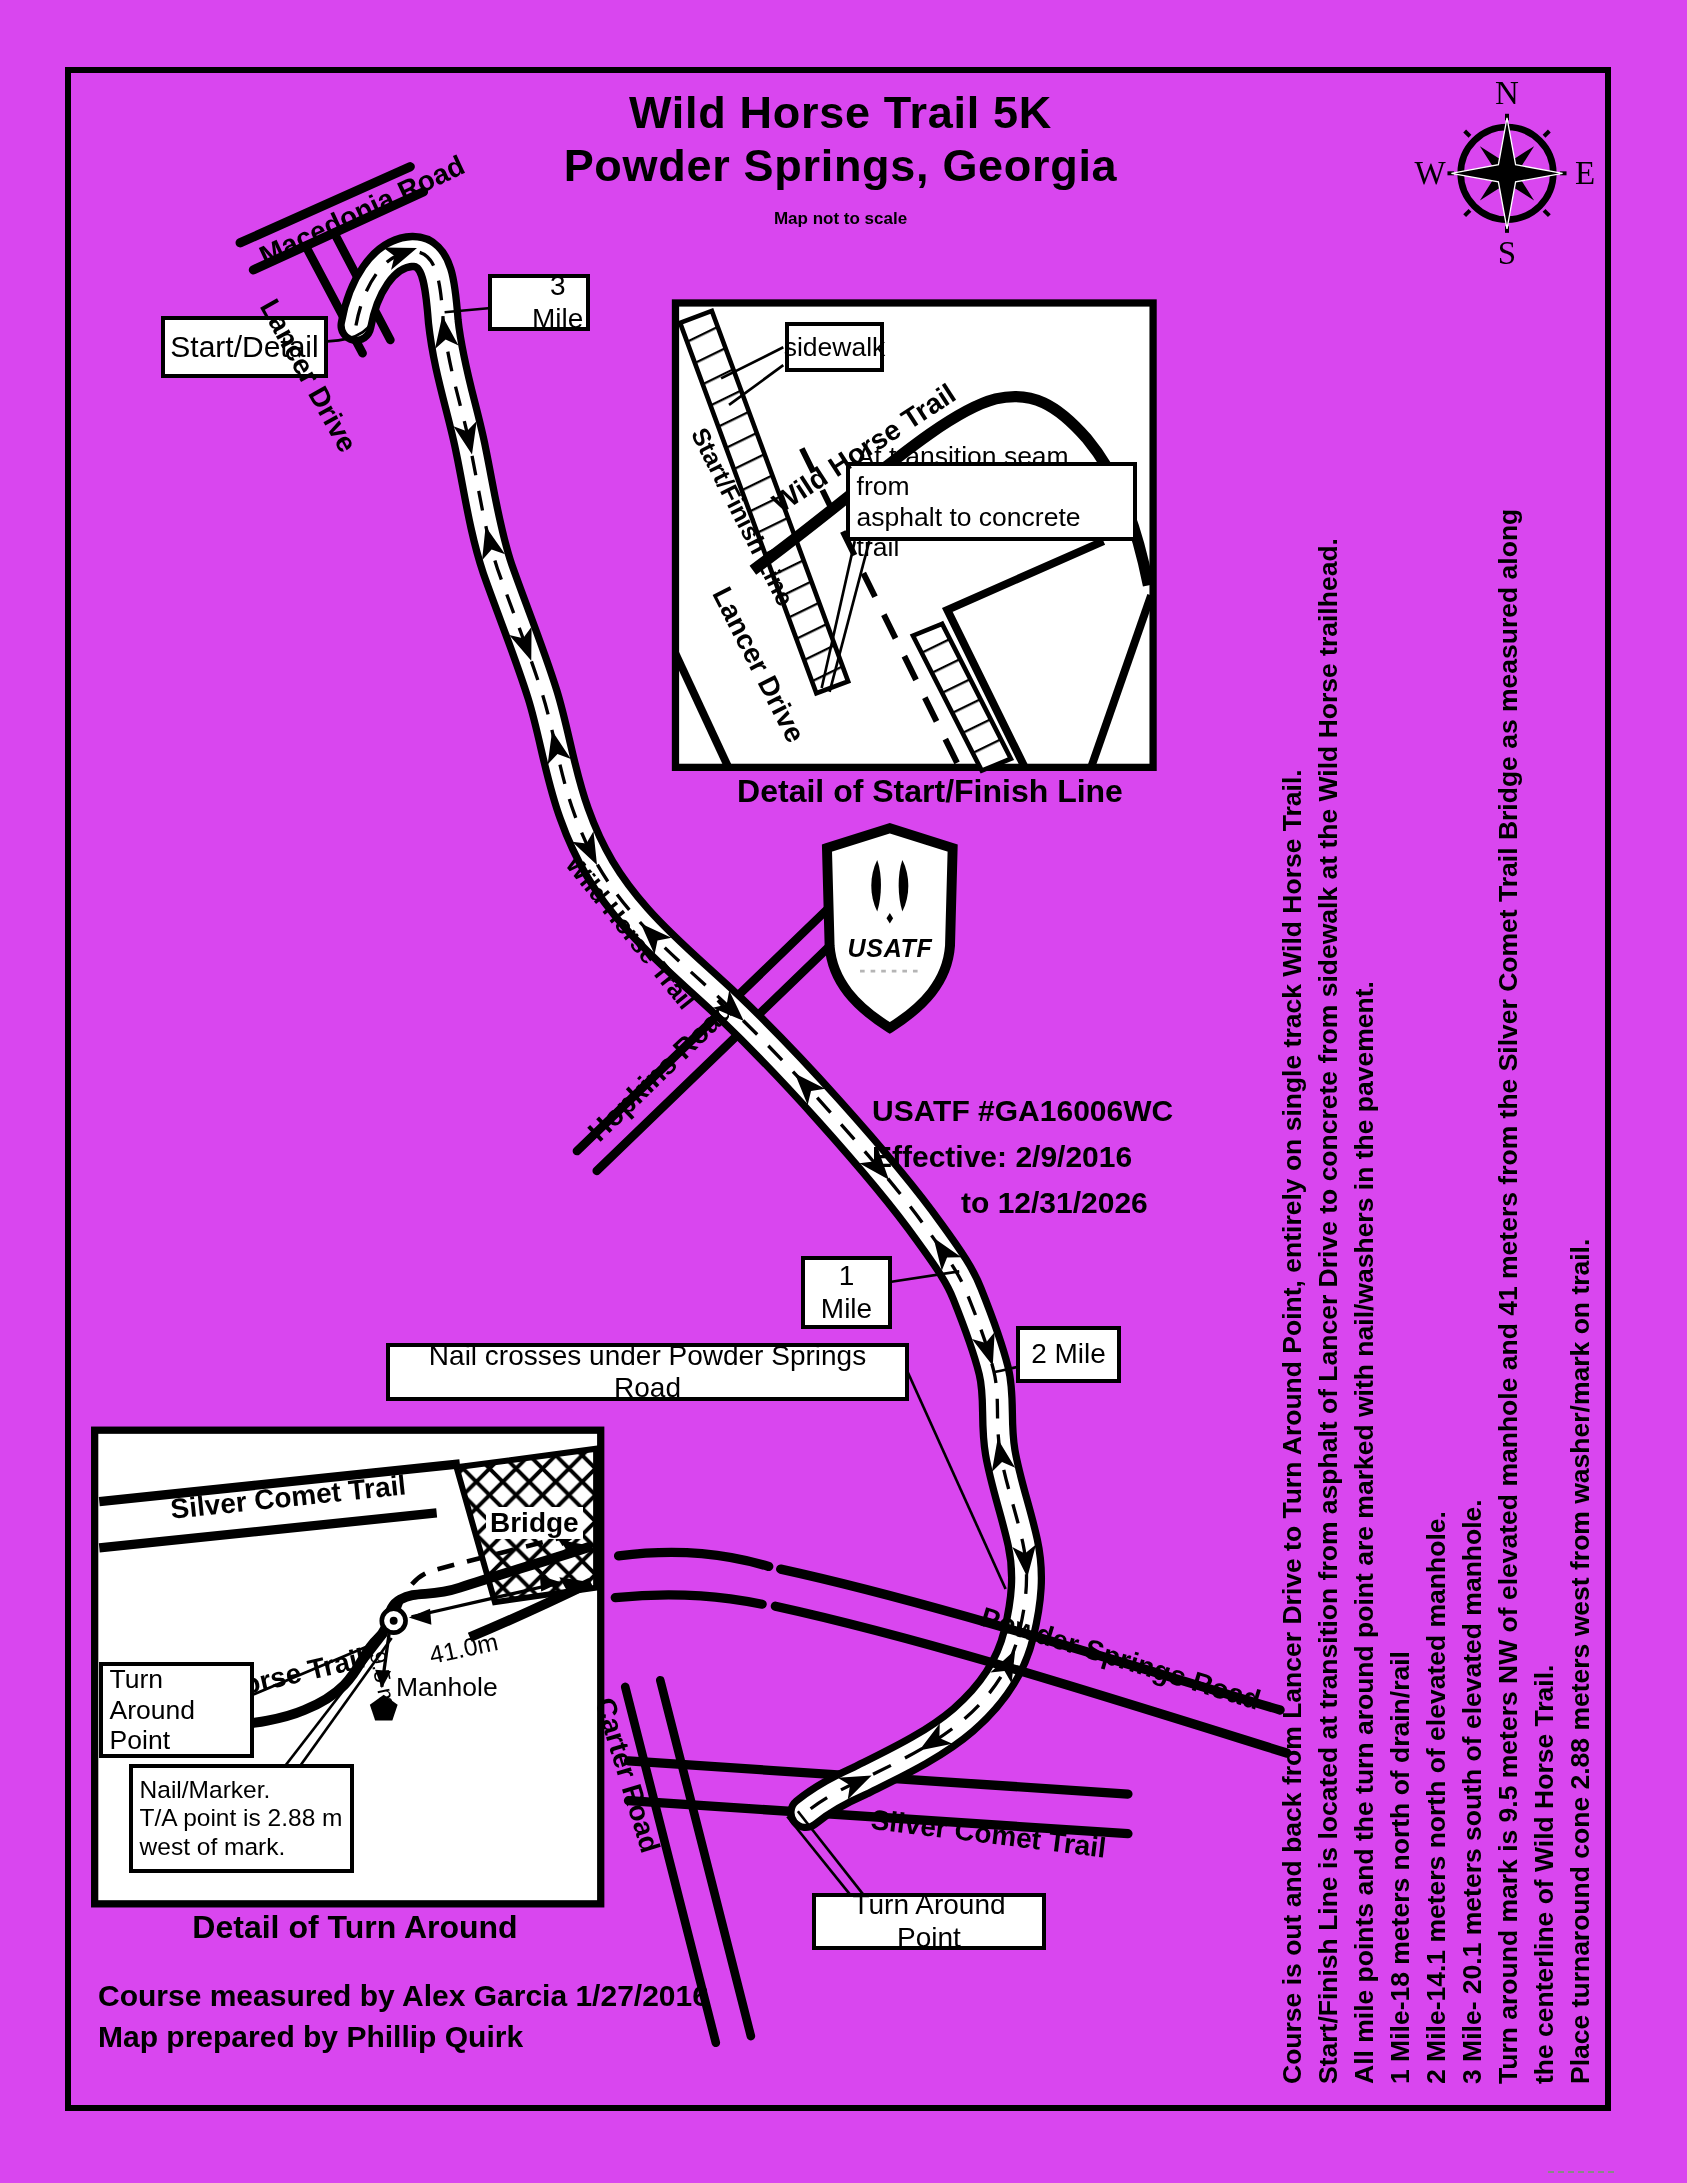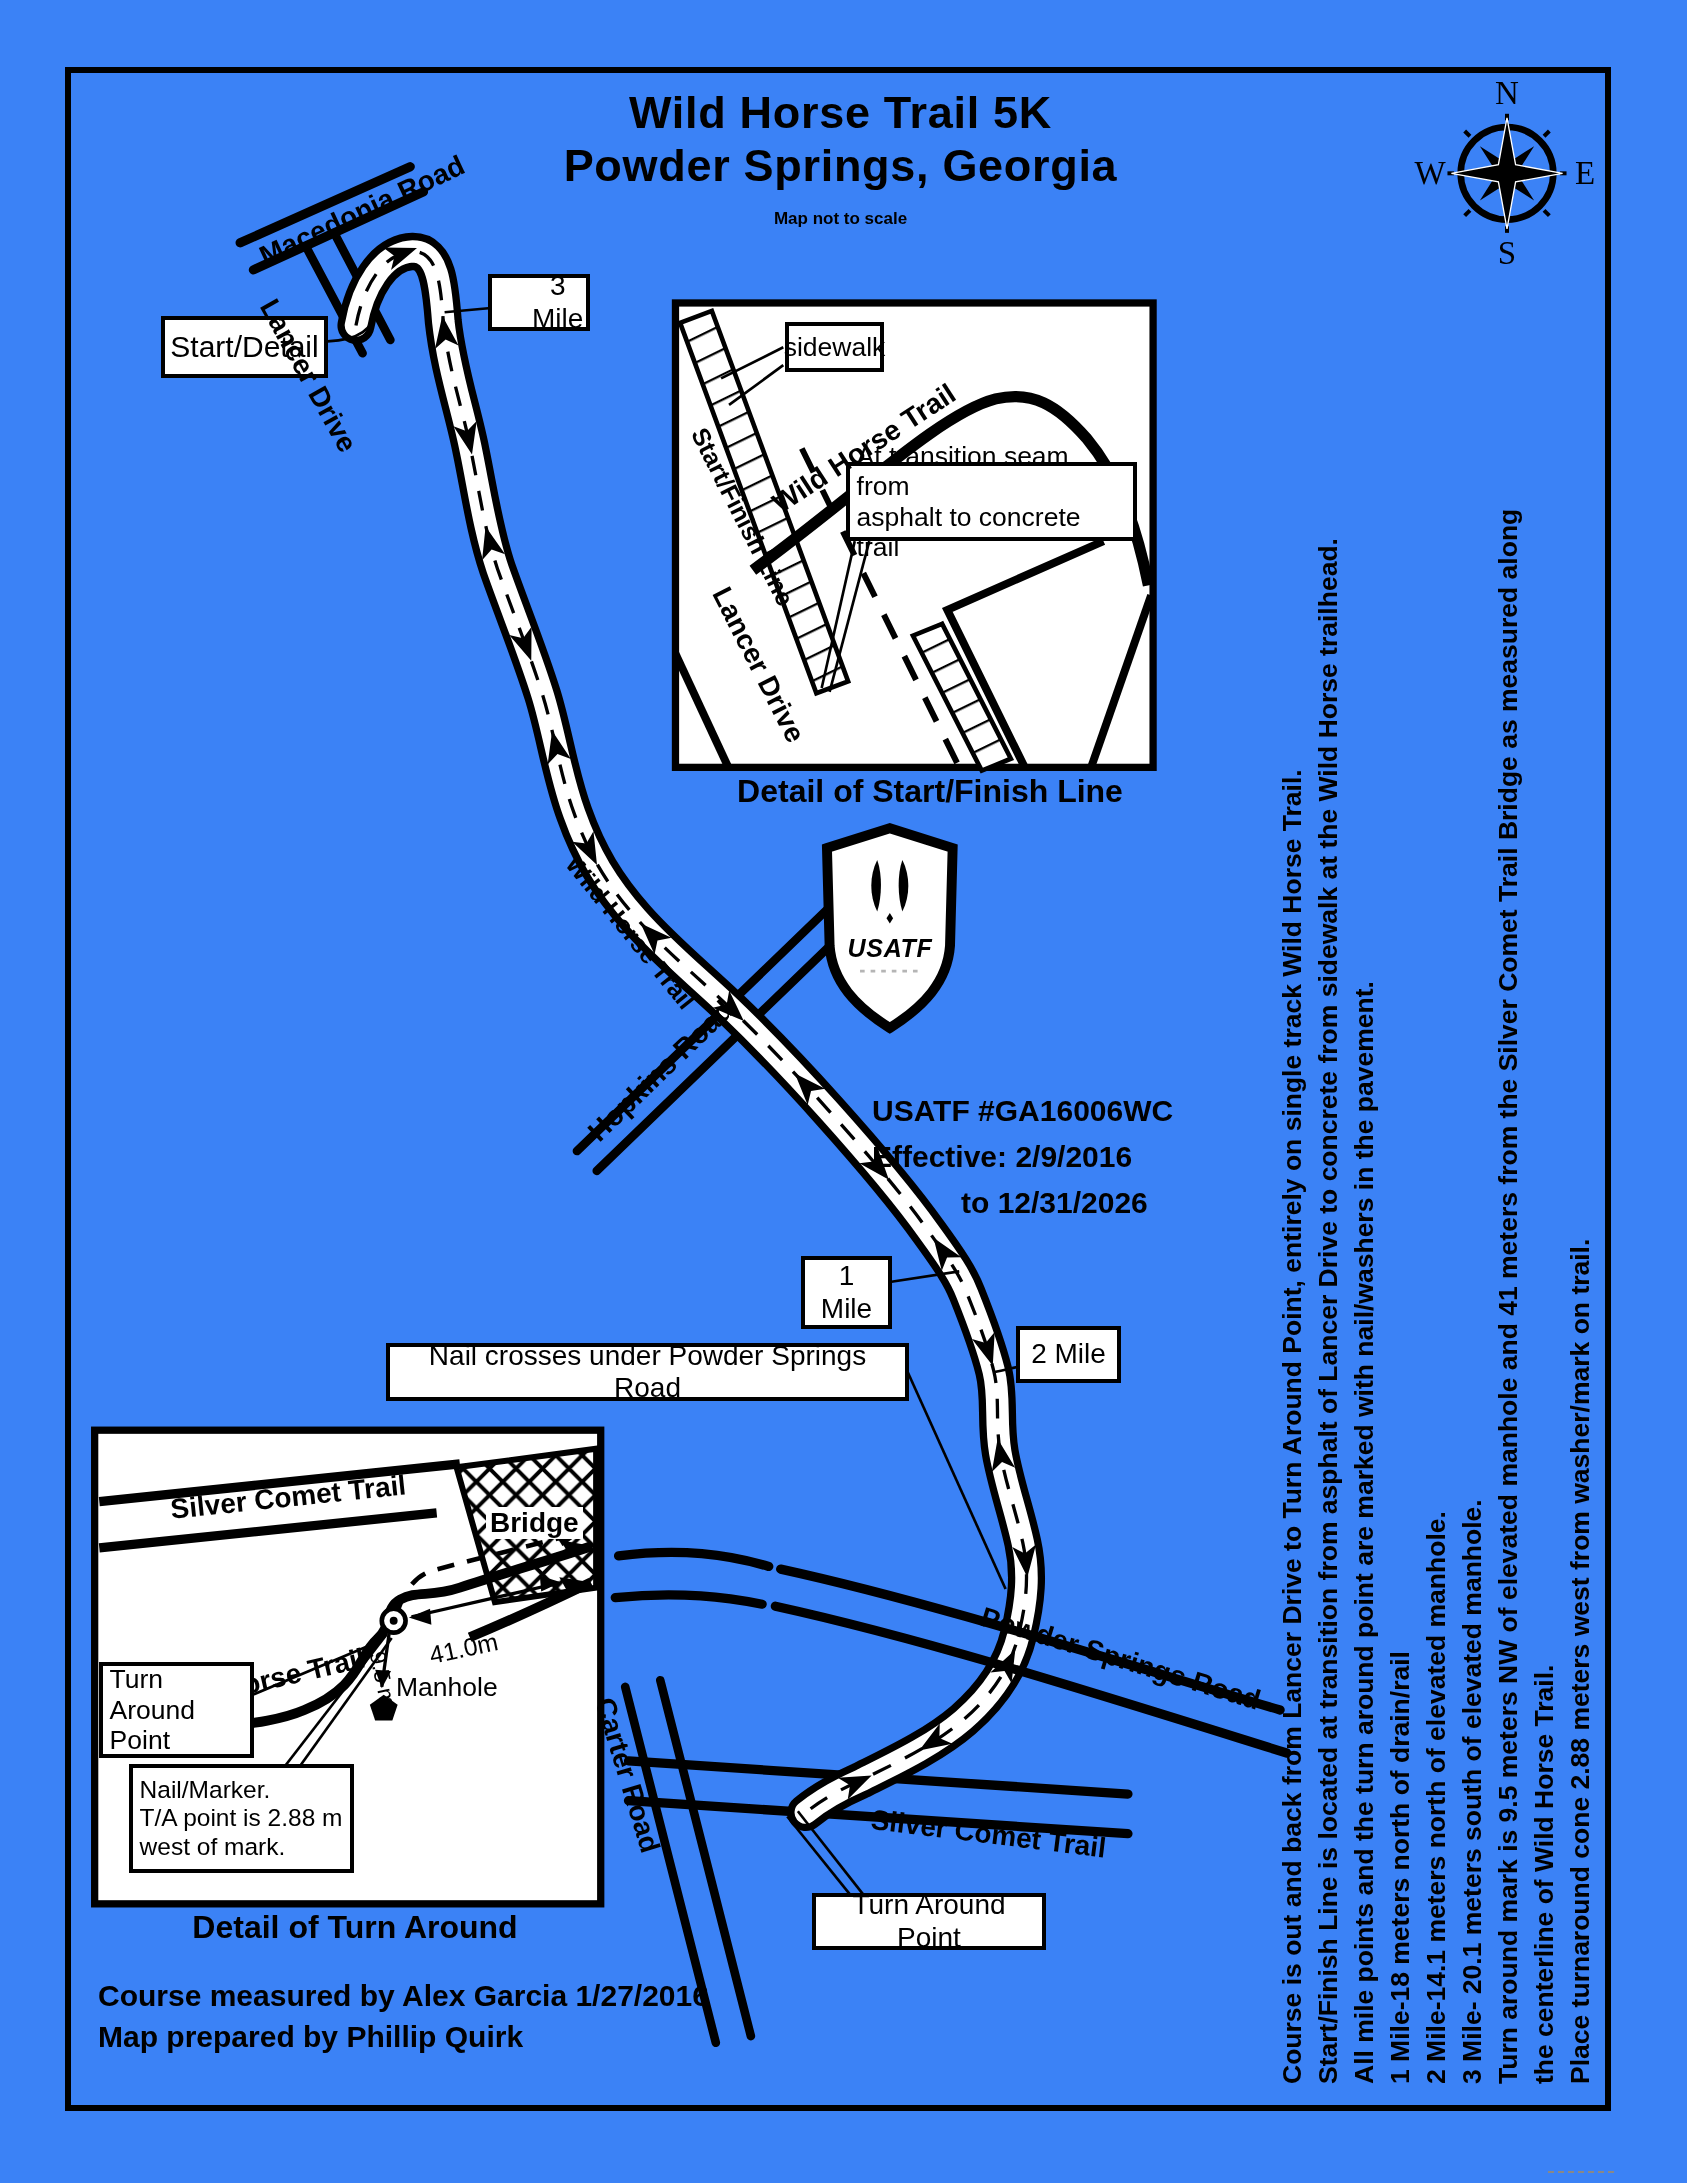--- a/index.html
+++ b/index.html
@@ -1,17 +1,17 @@
 <!DOCTYPE html>
 <html style="font-size:10.6px"><head>
 <meta charset="utf-8">
 <style>
   html,body{margin:0;padding:0;background:#e8e8e8;}
   .page{
-    position:relative;width:1687px;height:2183px;background:#3b82f6;
+    position:relative;width:1687px;height:2183px;background:#d946ef;
     font-family:"Liberation Sans", sans-serif;color:#000;overflow:hidden;
   }
   .map-border{
     position:absolute;left:65px;top:67px;width:1534px;height:2032px;
     border:6px solid #000;
   }
   svg.layer{position:absolute;left:0;top:0;}
   .abs{position:absolute;}
   .title-block{left:437px;top:86px;width:807px;text-align:center;}
   .title-line{font-size:45px;font-weight:bold;line-height:53px;letter-spacing:0.7px;}

